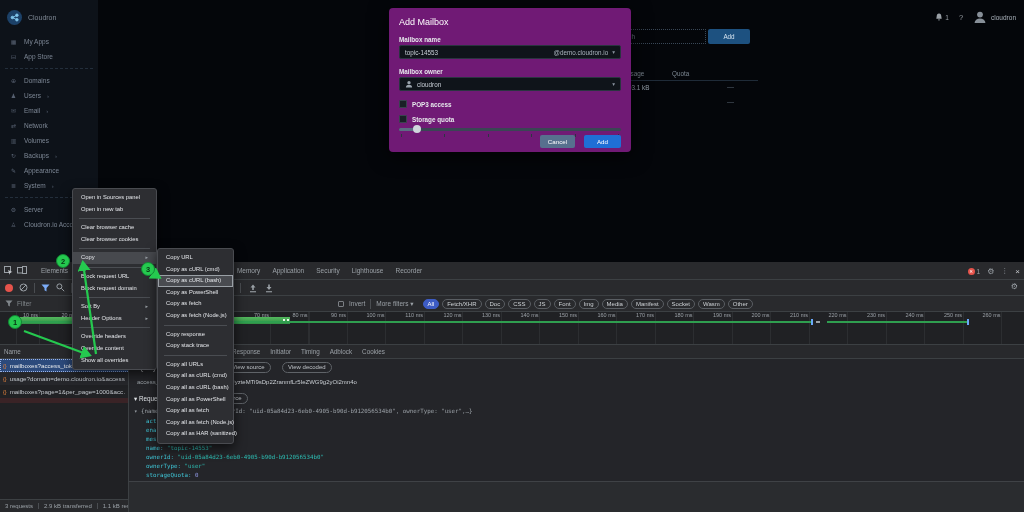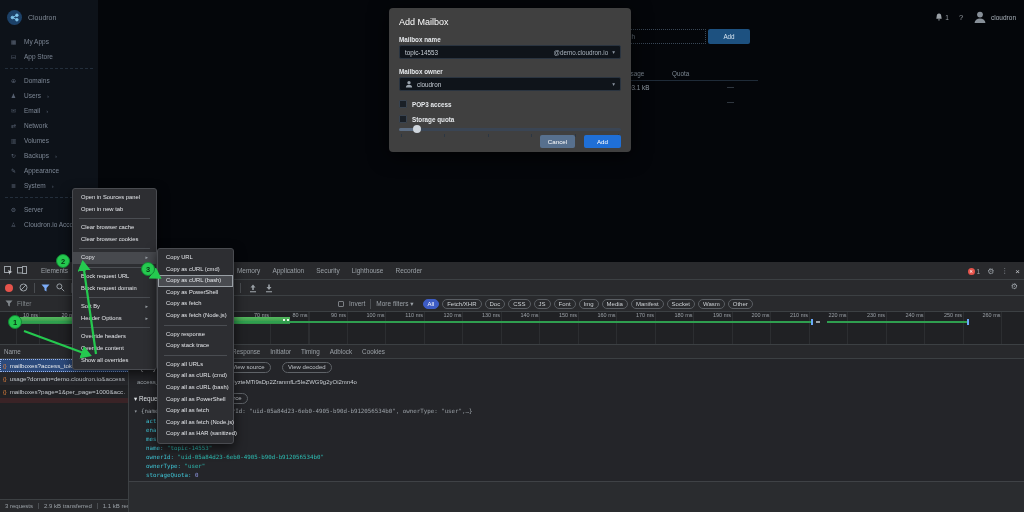--- a/index.html
+++ b/index.html
@@ -29,21 +29,21 @@
   .search-txt { position:absolute; left:615px; top:33px; font-size:6.3px; color:#6f7b87; }
   .add-btn { left:708px; top:29px; width:42px; height:15px; background:#1d5180; border-radius:2px; text-align:center; line-height:15px; font-size:6.3px; color:#d6e4f0; }
   .th { font-size:6.3px; color:#7d8893; }
   .th-usage { left:626px; top:70px; } .th-quota { left:672px; top:70px; }
   .th-line { left:560px; top:80px; width:198px; height:1px; background:#1f2b38; }
   .cell-usage { left:628px; top:84px; font-size:6.3px; color:#97a1ab; }
   .cell-dash1 { left:727px; top:83px; font-size:7px; color:#5a6672; }
   .cell-dash2 { left:727px; top:98px; font-size:7px; color:#5a6672; }
 
   
-  .modal { position:absolute; left:389px; top:8px; width:242px; height:144px; background:#404040; border-radius:4px; box-shadow:0 3px 20px rgba(0,0,0,.75); z-index:40; padding:0 10px; }
+  .modal { position:absolute; left:389px; top:8px; width:242px; height:144px; background:#701a75; border-radius:4px; box-shadow:0 3px 20px rgba(0,0,0,.75); z-index:40; padding:0 10px; }
   .m-title { position:absolute; left:10px; top:9px; font-size:9px; color:#fdfdfd; }
   .m-label { position:absolute; font-size:6.3px; font-weight:bold; color:#e6e9ec; }
   .m-input { position:absolute; left:10px; width:222px; height:14px; background:#0f141a; border:1px solid #2a3440; border-radius:2px; display:flex; align-items:center; font-size:6.3px; color:#c8cfd6; padding:0 5px; }
   .m-input .grow { flex:1; }
   .m-dom { color:#a9b3bd; } .m-carat { color:#8a94a0; font-size:5.5px; margin-left:4px; }
   .m-check { position:absolute; left:10px; display:flex; align-items:center; gap:5px; }
   .m-check .box { width:8px; height:8px; background:#1a2027; border:1px solid #39434f; border-radius:1px; }
   .m-check .clab { font-size:6.3px; font-weight:bold; color:#e6e9ec; }
   .m-slider { position:absolute; left:10px; top:120px; width:222px; }
   .m-track { height:3px; background:#3a4554; border-radius:2px; }

